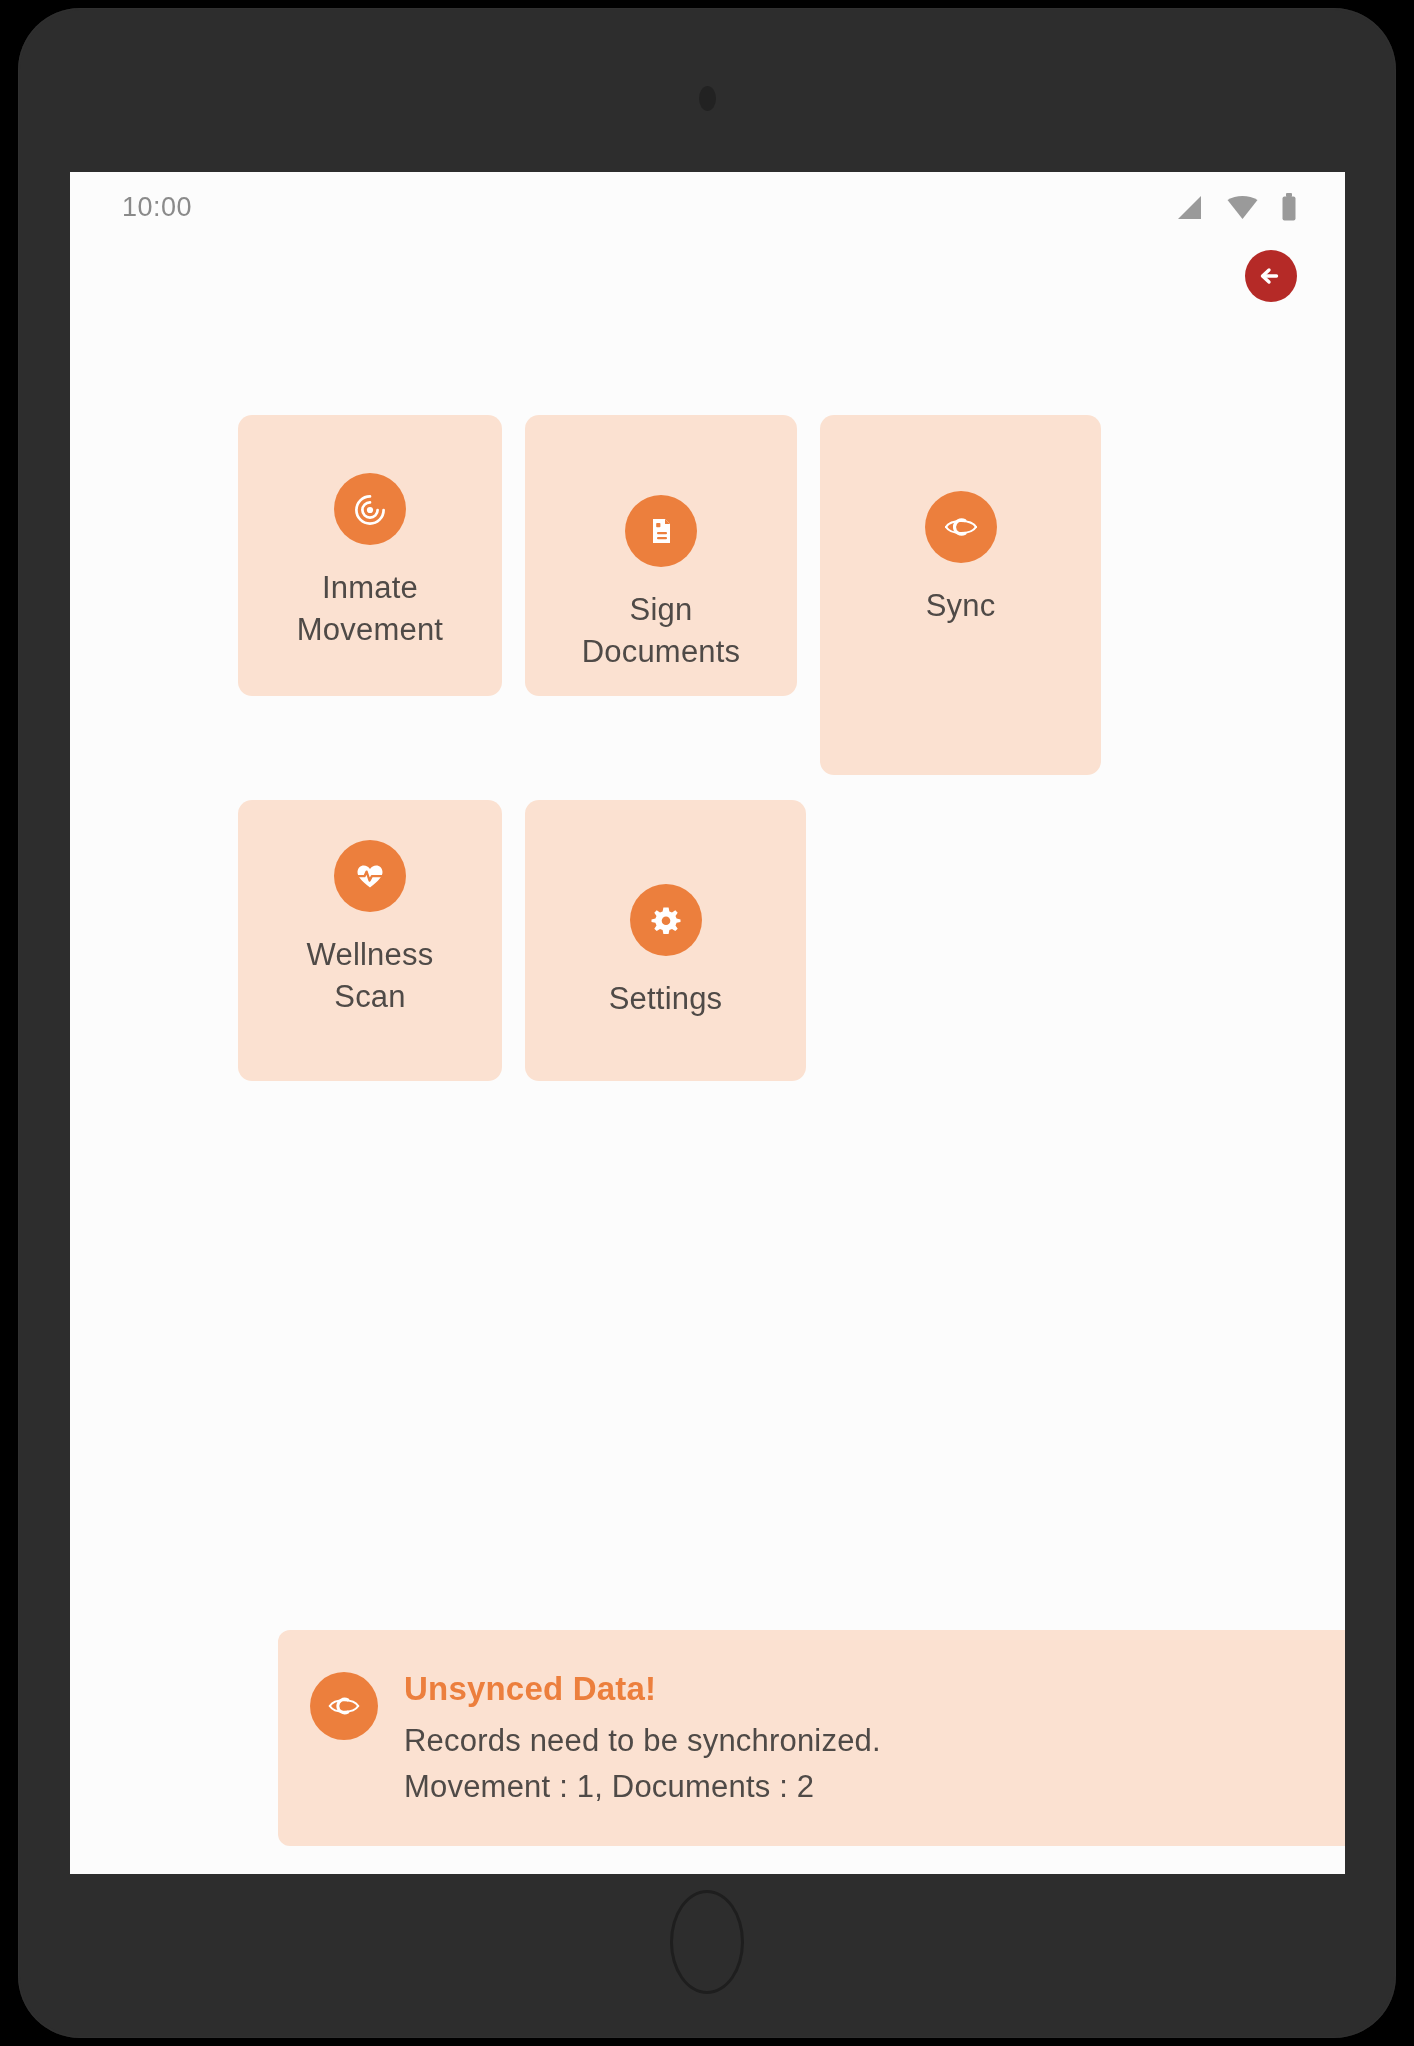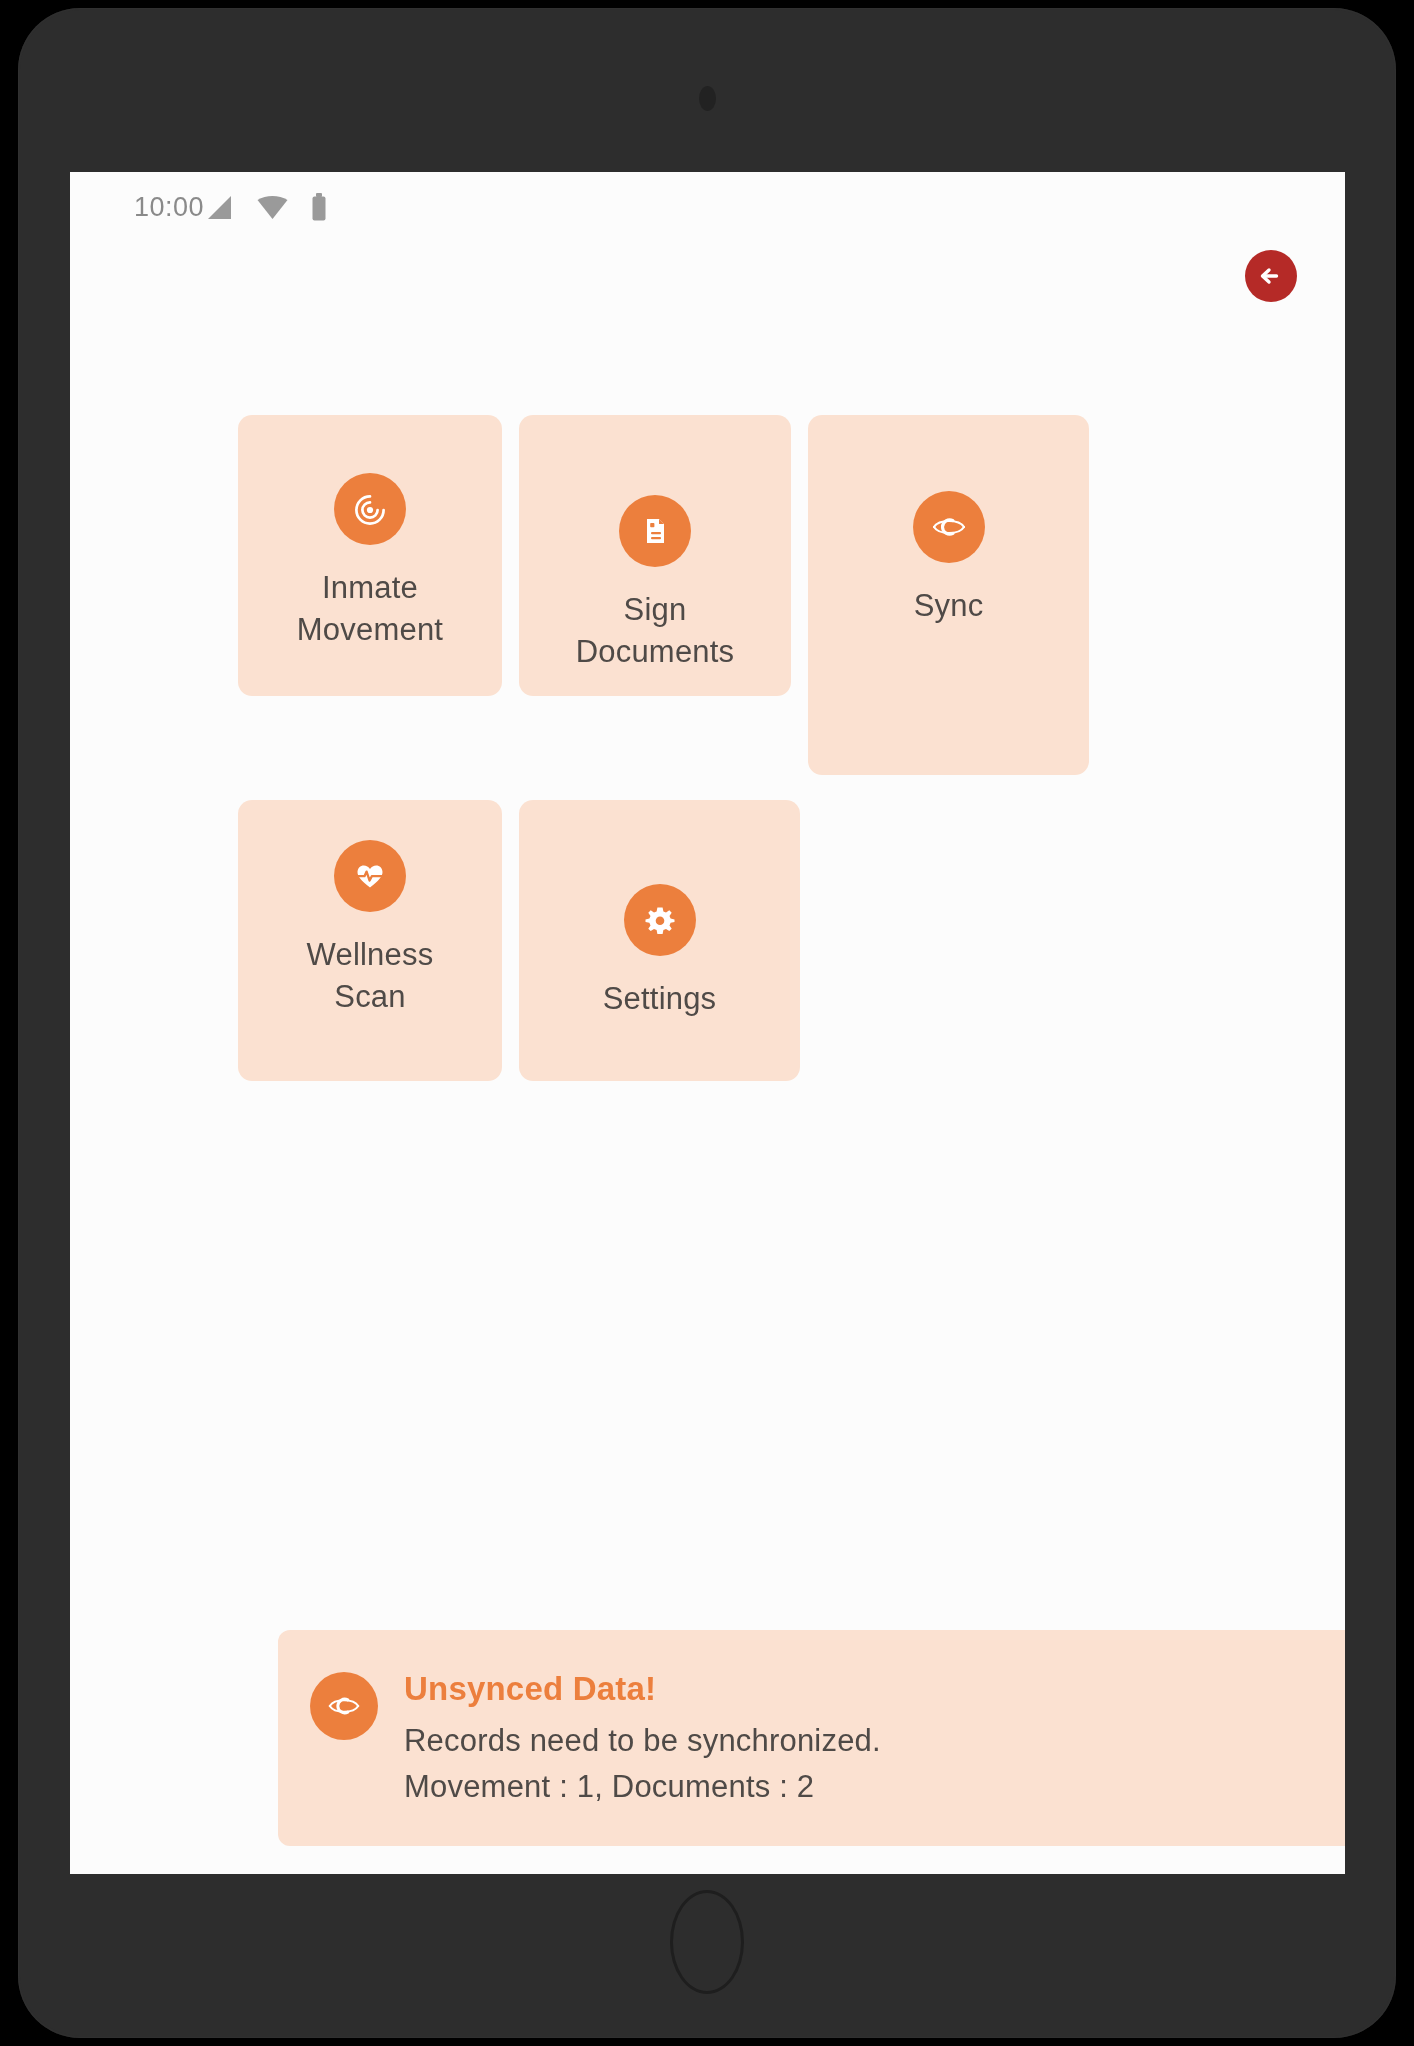--- a/index.html
+++ b/index.html
@@ -53,26 +53,26 @@
     top: 164px;
     width: 1275px;
     height: 1702px;
     background: #fcfcfc;
     overflow: hidden;
   }
 
   
   .status-bar {
     position: absolute;
-    left: 12px; top: 0;
+    left: 0; top: 0;
     width: 100%;
     height: 70px;
     display: flex;
     align-items: center;
-    justify-content: flex-start;
+    justify-content: space-between;
     padding: 0 48px 0 52px;
   }
   .status-time {
     font-size: 27px;
     color: #8a8a8a;
     letter-spacing: 0.5px;
   }
   .status-icons {
     display: flex;
     align-items: center;
@@ -102,21 +102,21 @@
   
   .grid {
     position: absolute;
     left: 168px;
     top: 243px;
     width: 940px;
   }
   .grid-row {
     display: flex;
     align-items: flex-start;
-    gap: 17px;
+    gap: 23px;
     margin-bottom: 25px;
   }
   .card {
     background: #fbe1d1;
     border-radius: 14px;
     display: flex;
     flex-direction: column;
     align-items: center;
     cursor: pointer;
   }

